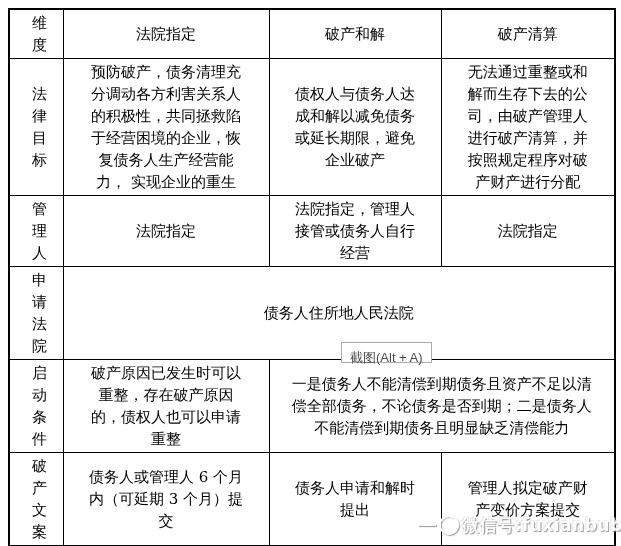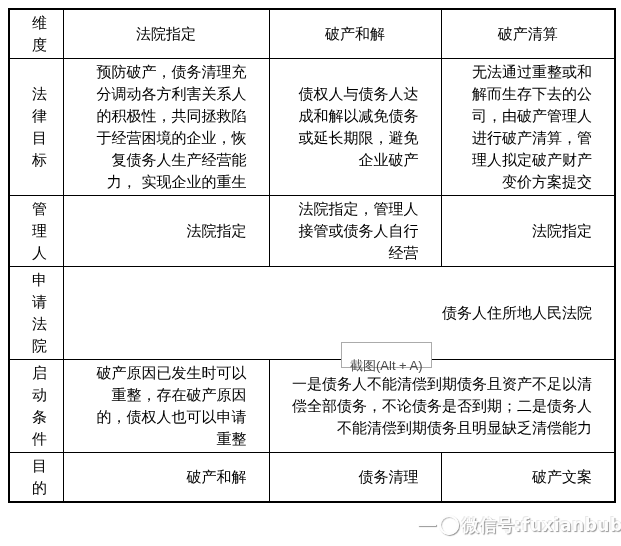--- a/index.html
+++ b/index.html
@@ -17,28 +17,28 @@
   }
   table.cmp th, table.cmp td{
     border:1px solid #000;
     padding:2px 22px;
     vertical-align:middle;
     overflow:hidden;
     word-break:break-all;
   }
   table.cmp th{font-weight:normal;text-align:center;}
   td.dim{text-align:center;padding:2px 3px;}
-  td.cell{text-align:right;}
+  td.cell{text-align:center;}
   
   .tooltip{
     position:absolute;left:341px;top:342px;height:21px;
     background:#fff;border:1px solid #ababab;
     font-family:"Liberation Sans","DejaVu Sans",sans-serif;
     font-size:13px;line-height:21px;color:#4a4a4a;
-    padding:12px 8px;white-space:nowrap;
+    padding:4px 8px;white-space:nowrap;
     box-sizing:border-box;
   }
   
   .watermark{
     position:absolute;left:418px;top:510px;width:200px;height:30px;
     display:flex;align-items:center;
     color:#fdfdfd;
     text-shadow:1px 1px 1px #979797,-1px -1px 0 #e8e8e8;
     font-size:17px;font-weight:bold;
     font-family:"DejaVu Sans","Liberation Sans",sans-serif;
@@ -73,36 +73,42 @@
       <tr style="height:22px">
     <th>维度</th>
     <th>法院指定</th>
     <th>破产和解</th>
     <th>破产清算</th>
   </tr>
   <tr style="height:133px">
     <td class="dim">法律目标</td>
     <td class="cell">预防破产，债务清理充分调动各方利害关系人的积极性，共同拯救陷于经营困境的企业，恢复债务人生产经营能力， 实现企业的重生</td>
     <td class="cell">债权人与债务人达成和解以减免债务或延长期限，避免企业破产</td>
-    <td class="cell">无法通过重整或和解而生存下去的公司，由破产管理人进行破产清算，管理人拟定破产财产变价方案提交</td>
+    <td class="cell">无法通过重整或和解而生存下去的公司，由破产管理人进行破产清算，并按照规定程序对破产财产进行分配</td>
   </tr>
   <tr style="height:49px">
     <td class="dim">管理人</td>
     <td class="cell">法院指定</td>
     <td class="cell">法院指定，管理人接管或债务人自行经营</td>
     <td class="cell">法院指定</td>
   </tr>
   <tr style="height:53px">
     <td class="dim">申请法院</td>
     <td class="cell" colspan="3">债务人住所地人民法院</td>
   </tr>
   <tr style="height:78px">
     <td class="dim">启动条件</td>
     <td class="cell">破产原因已发生时可以重整，存在破产原因的，债权人也可以申请重整</td>
     <td class="cell" colspan="2">一是债务人不能清偿到期债务且资产不足以清偿全部债务，不论债务是否到期；二是债务人不能清偿到期债务且明显缺乏清偿能力</td>
+  </tr>
+  <tr style="height:53px">
+    <td class="dim">破产文案</td>
+    <td class="cell">债务人或管理人 6 个月内（可延期 3 个月）提交</td>
+    <td class="cell">债务人申请和解时提出</td>
+    <td class="cell">管理人拟定破产财产变价方案提交</td>
   </tr>
   <tr style="height:37px">
     <td class="dim">目的</td>
     <td class="cell">破产和解</td>
     <td class="cell">债务清理</td>
     <td class="cell">破产文案</td>
   </tr>
 </tbody>
   </table>
 

